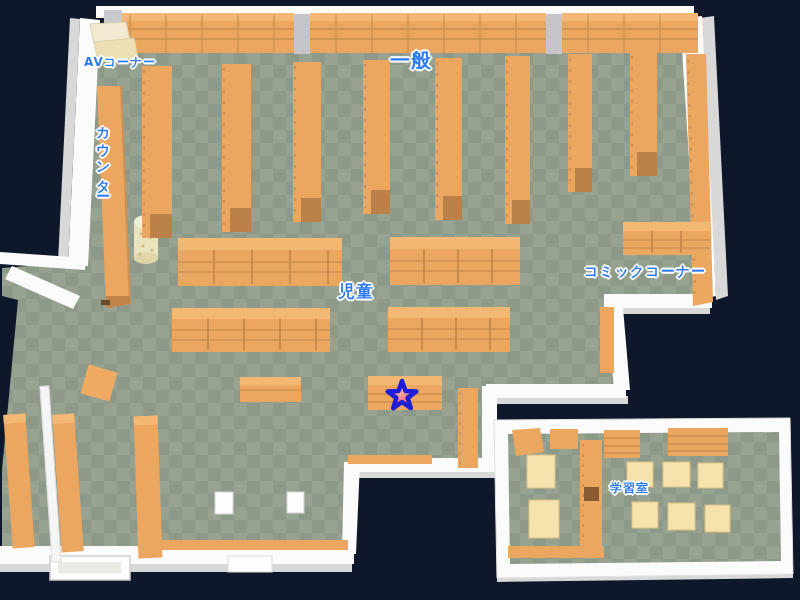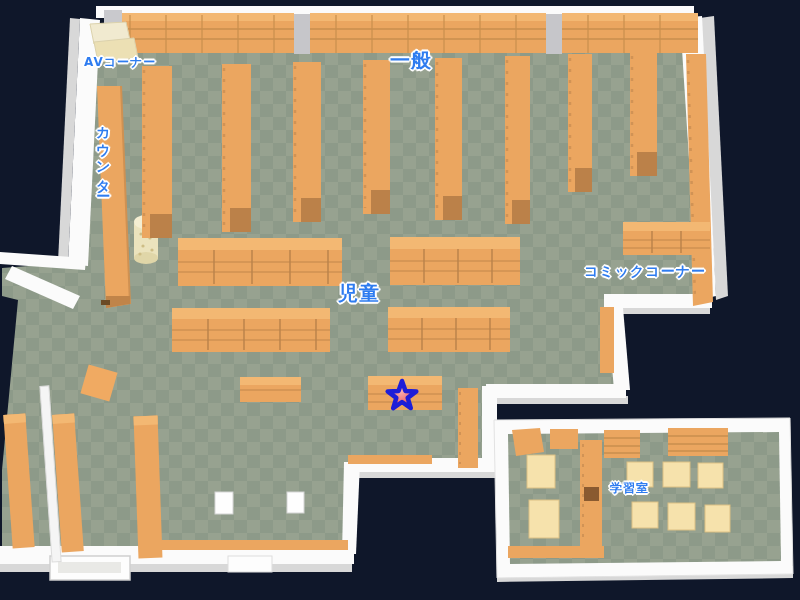--- a/index.html
+++ b/index.html
@@ -261,16 +261,16 @@
   </g>
 
   <g transform="translate(402,396)">
     <path d="M0,-15 L3.5,-4.9 L14.3,-4.6 L5.7,1.9 L8.8,12.1 L0,6 L-8.8,12.1 L-5.7,1.9 L-14.3,-4.6 L-3.5,-4.9 Z" fill="url(#starGrad)" stroke="#1e1ed8" stroke-width="4.5" stroke-linejoin="round"></path>
   </g>
 </svg>
 
   <div class="map-label" style="left:84px;top:56px;font-size:12px">AVコーナー</div>
   <div class="map-label vertical" style="left:96px;top:116px;font-size:14px">カウンター</div>
   <div class="map-label" style="left:390px;top:50px;font-size:20px">一般</div>
-  <div class="map-label" style="left:338px;top:283px;font-size:20px">児童</div>
+  <div class="map-label" style="left:338px;top:283px;font-size:17px">児童</div>
   <div class="map-label" style="left:584px;top:264px;font-size:14px">コミックコーナー</div>
   <div class="map-label" style="left:610px;top:482px;font-size:12px">学習室</div>
 </div>
 
 </body></html>

